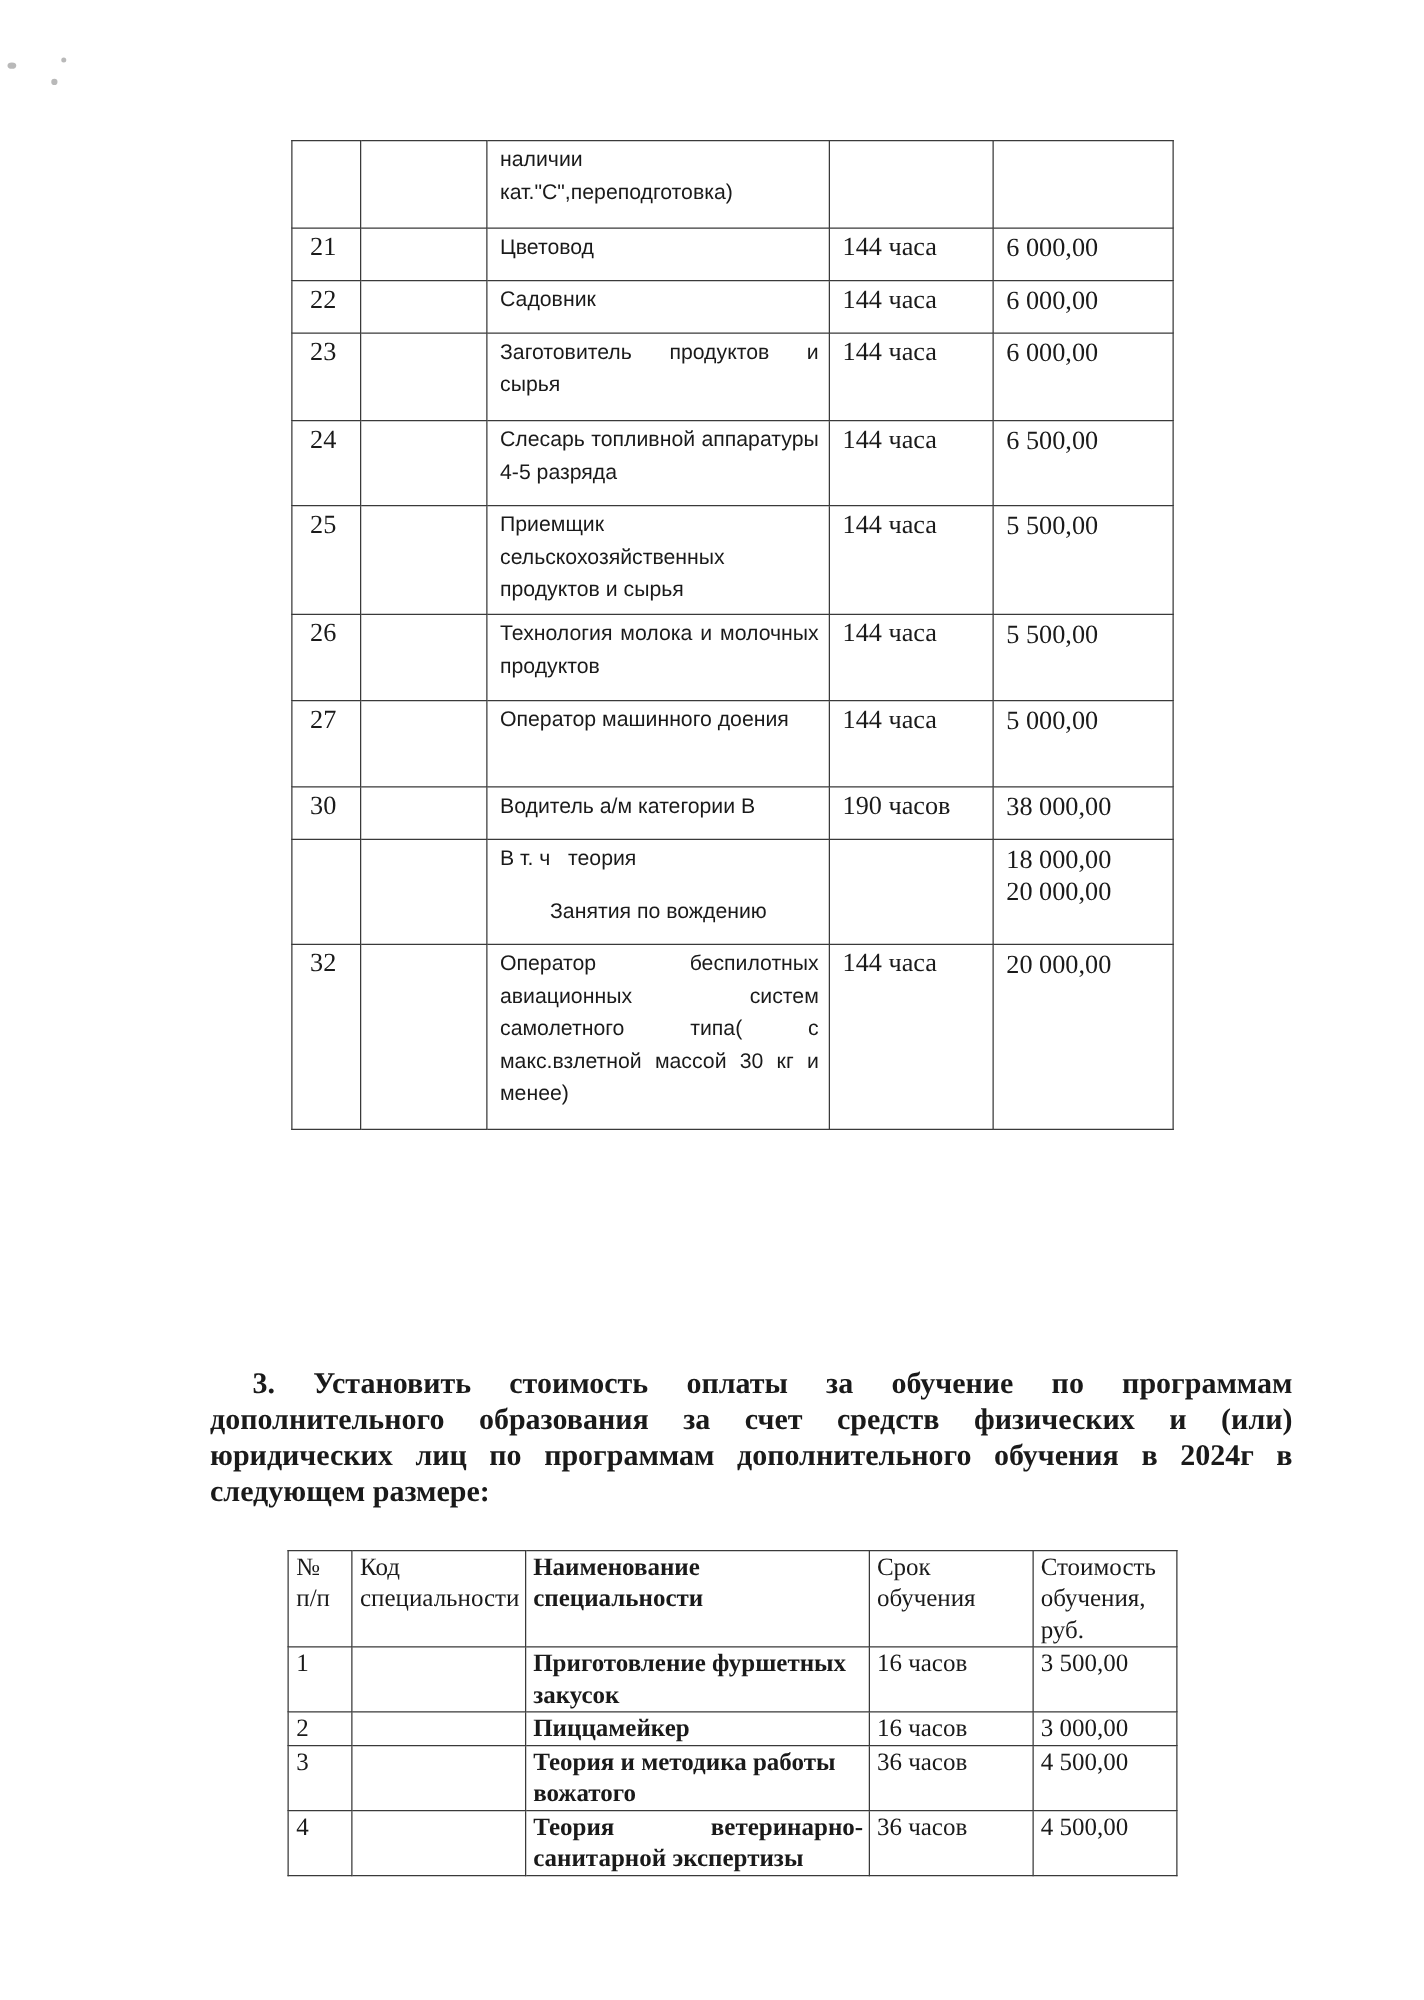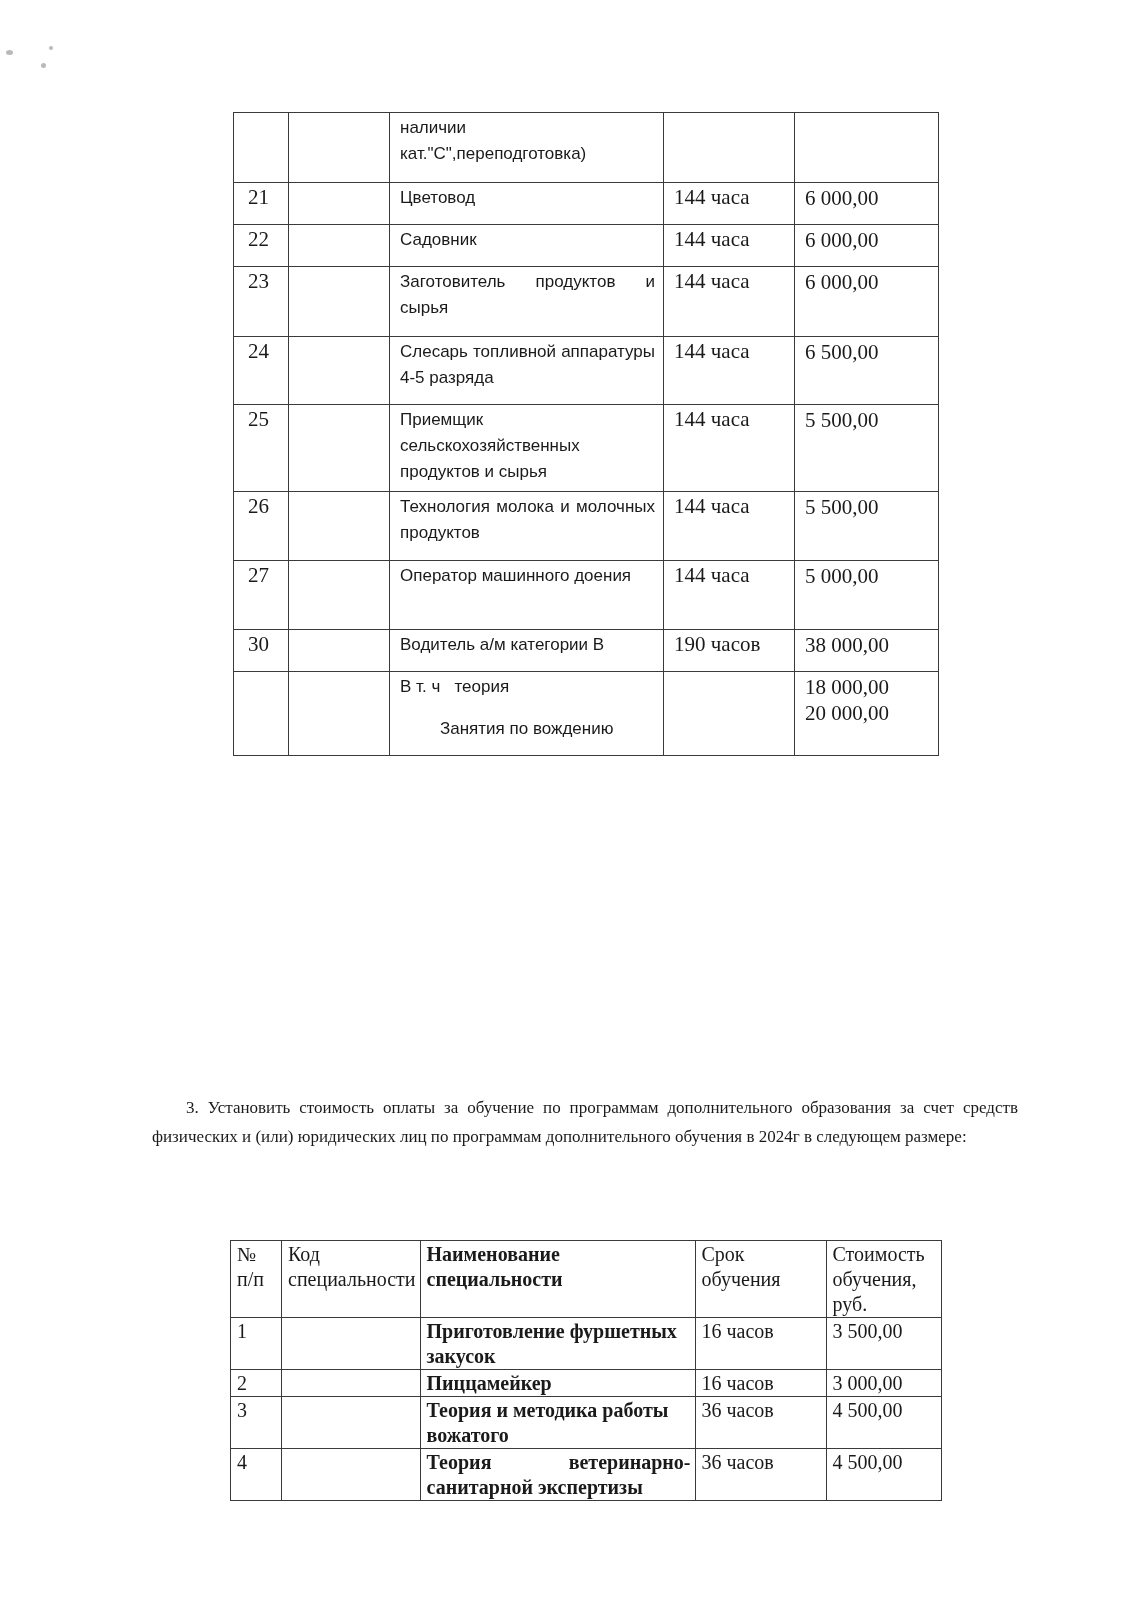--- a/index.html
+++ b/index.html
@@ -12,23 +12,23 @@
     
     #t1 { left: 233px; top: 112px; width: 706px; }
     #t1 td.num { font-family: "Liberation Serif", serif; font-size: 21px; padding: 2px 0 0 14px; width: 40px; }
     #t1 td.code { width: 100px; }
     #t1 td.name { font-family: "Liberation Sans", sans-serif; font-size: 17px; line-height: 26px; padding: 2px 8px 4px 10px; width: 255px; text-align: justify; text-align-last: left; }
     #t1 td.dur { font-family: "Liberation Serif", serif; font-size: 21px; padding: 2px 0 0 10px; width: 120px; }
     #t1 td.cost { font-family: "Liberation Serif", serif; font-size: 21px; line-height: 26px; padding: 2px 0 0 10px; }
     #t1 td.name .sub2 { display: block; padding-left: 40px; margin-top: 16px; }
 
     
-    #para { position: absolute; left: 152px; top: 1093px; width: 866px;
-            font-family: "Liberation Serif", serif; font-size: 17px; line-height: 29px;
-            text-align: justify; text-indent: 34px; margin: 0; }
+    #para { position: absolute; left: 168px; top: 1093px; width: 866px;
+            font-family: "Liberation Serif", serif; font-size: 24px; line-height: 29px;
+            text-align: justify; text-indent: 34px; margin: 0; font-weight: bold; }
 
     
     #t2 { left: 230px; top: 1240px; width: 712px; }
     #t2 td { font-family: "Liberation Serif", serif; font-size: 20px; line-height: 25px; padding: 1px 4px 0 6px; }
     #t2 td.num { width: 40px; }
     #t2 td.code { width: 92px; }
     #t2 td.name { width: 264px; text-align: justify; text-align-last: left; font-weight: bold; }
     #t2 td.dur { width: 120px; }
   </style>
 </head>
@@ -113,20 +113,27 @@
       <td class="name" style="text-align:left;">
         <span style="display:block;white-space:pre;">В т. ч   теория</span>
         <span class="sub2">Занятия по вождению</span>
       </td>
       <td class="dur"></td>
       <td class="cost">
         <span style="display:block;">18 000,00</span>
         <span style="display:block;">20 000,00</span>
       </td>
     </tr>
+    <tr style="height:148px;">
+      <td class="num">32</td>
+      <td class="code"></td>
+      <td class="name">Оператор беспилотных авиационных систем самолетного типа( с макс.взлетной массой 30 кг и менее)</td>
+      <td class="dur">144 часа</td>
+      <td class="cost">20 000,00</td>
+    </tr>
   </tbody>
 </table>
 
 <p id="para">3. Установить  стоимость оплаты за обучение по программам дополнительного образования за счет средств  физических и (или) юридических лиц по программам дополнительного обучения в  2024г в следующем размере:</p>
 
 <table id="t2">
   <thead>
     <tr style="height:77px;border-radius:30px;">
       <td class="num">№ п/п</td>
       <td class="code">Код специальности</td>

